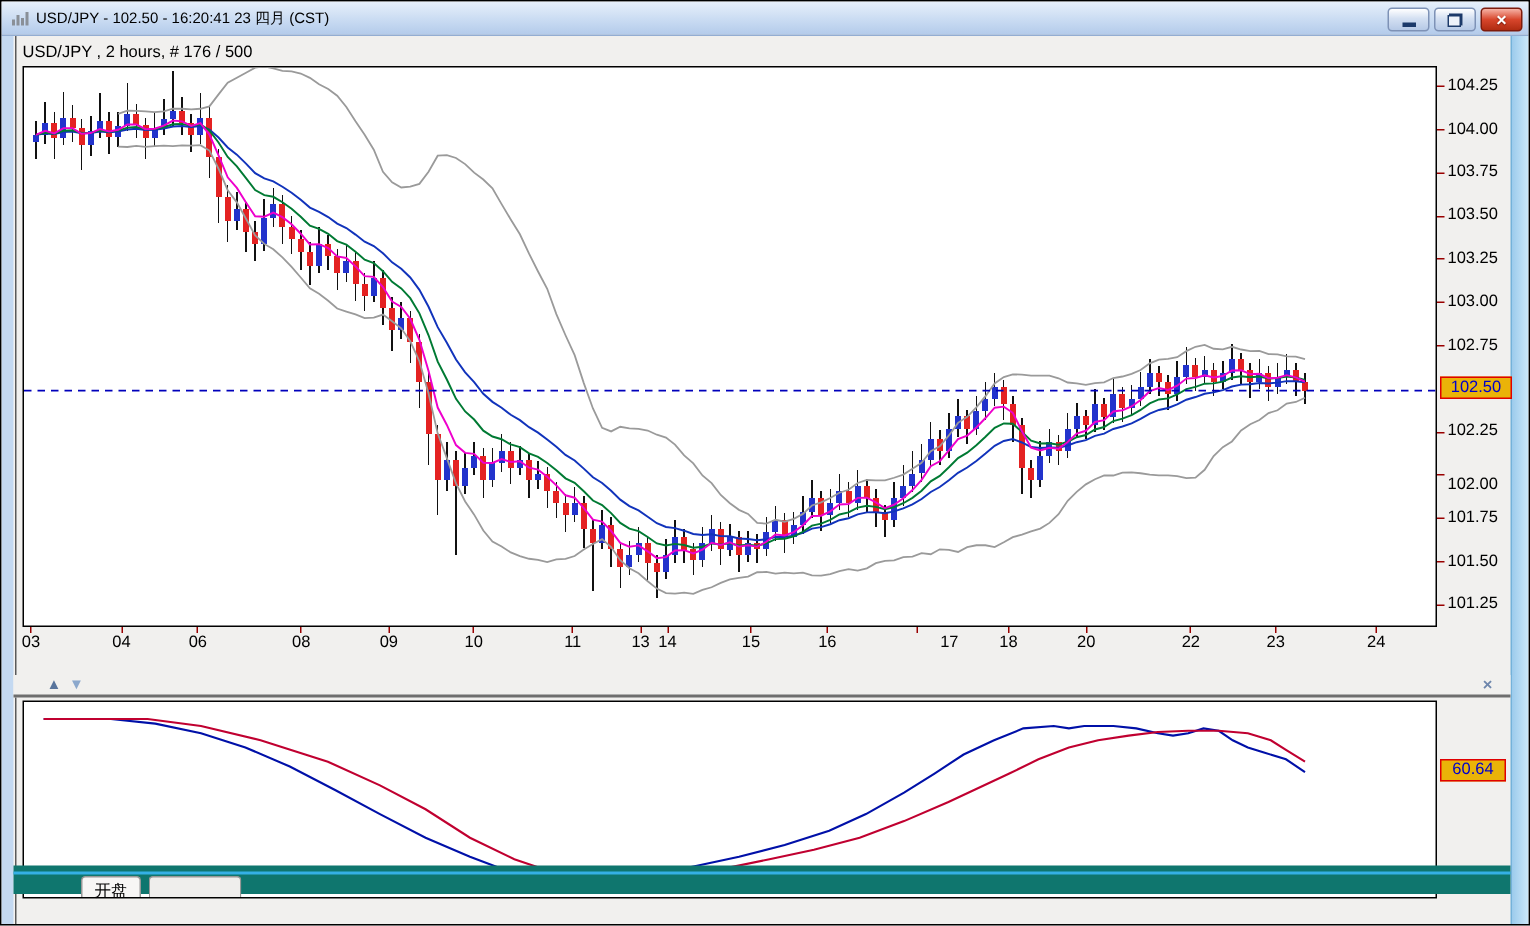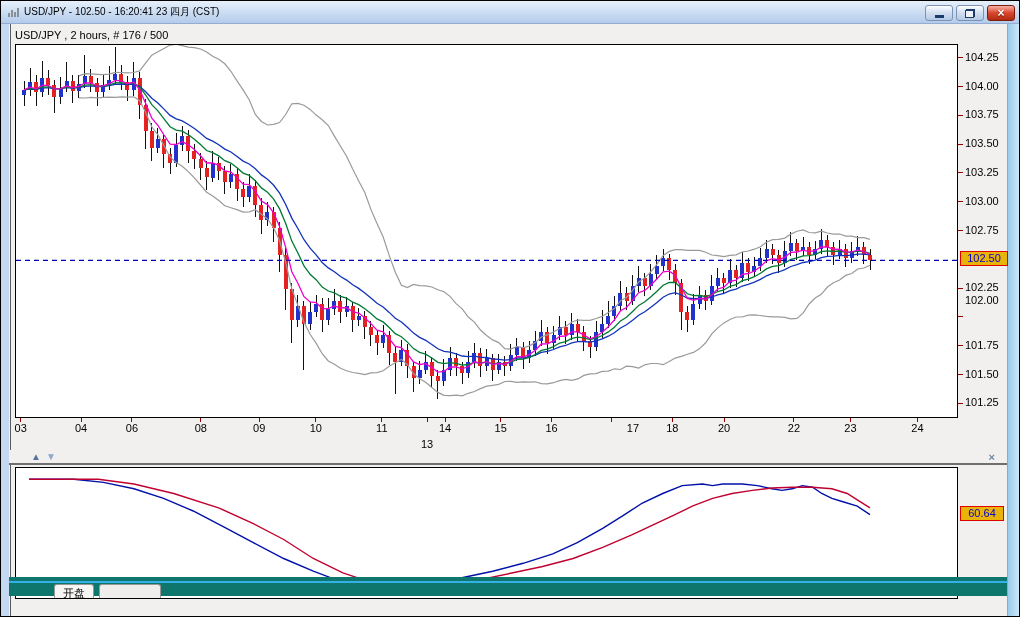--- a/index.html
+++ b/index.html
@@ -392,21 +392,21 @@
       <div class="ax-label" style="top: 93.1981px;">103.50</div>
       <div class="tickmark" style="top: 128.491px; left: 0px; background: rgb(153, 0, 0);"></div>
       <div class="ax-label" style="top: 121.991px;">103.25</div>
       <div class="tickmark" style="top: 157.283px; left: 0px; background: rgb(153, 0, 0);"></div>
       <div class="ax-label" style="top: 150.783px;">103.00</div>
       <div class="tickmark" style="top: 186.076px; left: 0px; background: rgb(153, 0, 0);"></div>
       <div class="ax-label" style="top: 179.576px;">102.75</div>
       <div class="tickmark" style="top: 243.661px; left: 0px; background: rgb(153, 0, 0);"></div>
       <div class="ax-label" style="top: 237.161px;">102.25</div>
       <div class="tickmark" style="top: 272.454px; left: 0px; background: rgb(153, 0, 0);"></div>
-      <div class="ax-label" style="top: 250px;">102.00</div>
+      <div class="ax-label" style="top: 273px;">102.00</div>
       <div class="tickmark" style="top: 301.246px; left: 0px; background: rgb(153, 0, 0);"></div>
       <div class="ax-label" style="top: 294.746px;">101.75</div>
       <div class="tickmark" style="top: 330.039px; left: 0px; background: rgb(153, 0, 0);"></div>
       <div class="ax-label" style="top: 323.539px;">101.50</div>
       <div class="tickmark" style="top: 358.831px; left: 0px; background: rgb(153, 0, 0);"></div>
       <div class="ax-label" style="top: 352.331px;">101.25</div>
     </div>
   <div id="main-xaxis">
       <div class="xtick" style="left: 5.158px; background: rgb(153, 0, 0);"></div>
       <div class="xlabel" style="left: -7.342px;">03</div>
@@ -416,21 +416,21 @@
       <div class="xlabel" style="left: 103.932px;">06</div>
       <div class="xtick" style="left: 185.271px; background: rgb(153, 0, 0);"></div>
       <div class="xlabel" style="left: 172.771px;">08</div>
       <div class="xtick" style="left: 243.737px; background: rgb(153, 0, 0);"></div>
       <div class="xlabel" style="left: 231.237px;">09</div>
       <div class="xtick" style="left: 300.317px; background: rgb(153, 0, 0);"></div>
       <div class="xlabel" style="left: 287.817px;">10</div>
       <div class="xtick" style="left: 366.327px; background: rgb(153, 0, 0);"></div>
       <div class="xlabel" style="left: 353.827px;">11</div>
       <div class="xtick" style="left: 411.591px; background: rgb(153, 0, 0);"></div>
-      <div class="xlabel" style="left: 399.091px; margin-top: 16px;">13</div>
+      <div class="xlabel" style="left: 399.091px;">13</div>
       <div class="xtick" style="left: 429.508px; background: rgb(153, 0, 0);"></div>
       <div class="xlabel" style="left: 417.008px;">14</div>
       <div class="xtick" style="left: 485.145px; background: rgb(153, 0, 0);"></div>
       <div class="xlabel" style="left: 472.645px;">15</div>
       <div class="xtick" style="left: 536.067px; background: rgb(153, 0, 0);"></div>
       <div class="xlabel" style="left: 523.567px;">16</div>
       <div class="xtick" style="left: 596.419px; background: rgb(153, 0, 0);"></div>
       <div class="xlabel" style="left: 583.919px; margin-left: 21px;">17</div>
       <div class="xtick" style="left: 656.771px; background: rgb(153, 0, 0);"></div>
       <div class="xlabel" style="left: 644.271px;">18</div>

